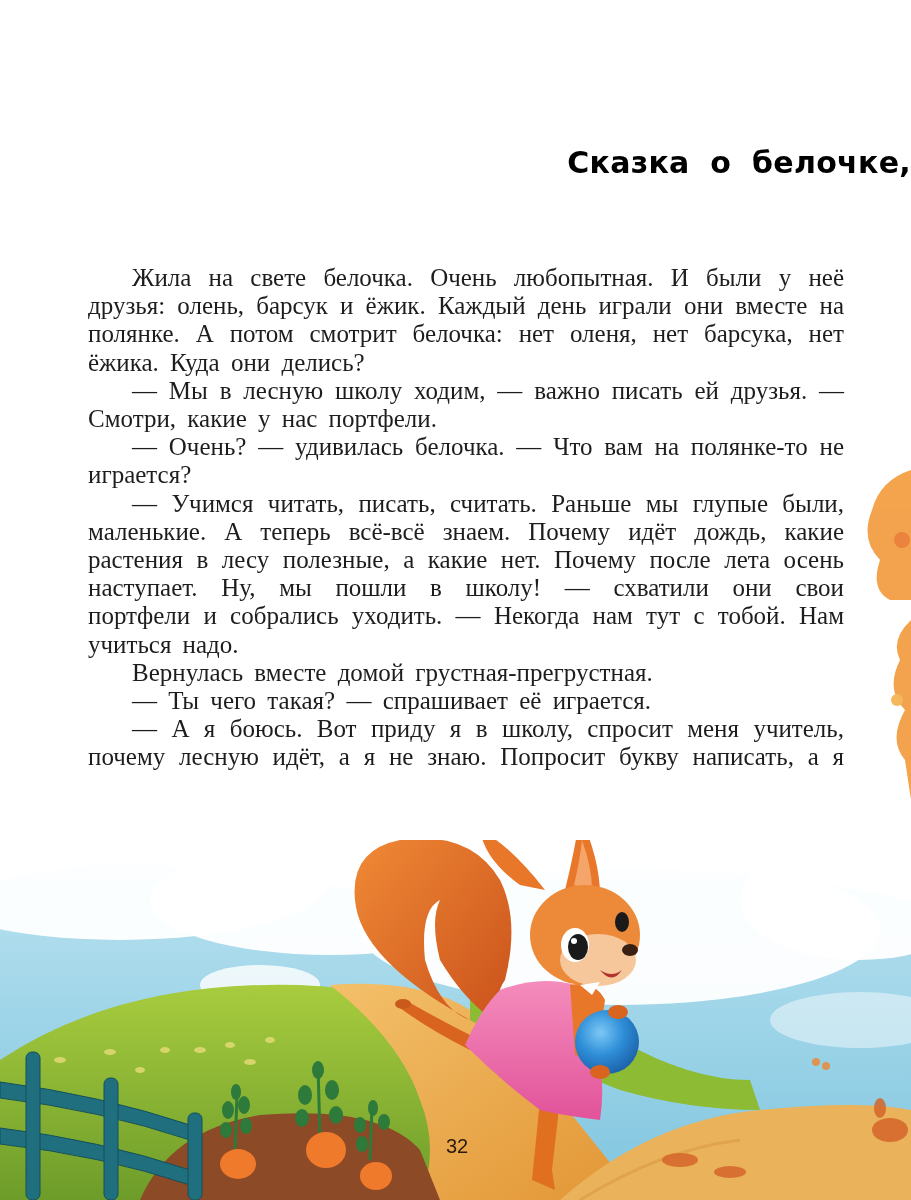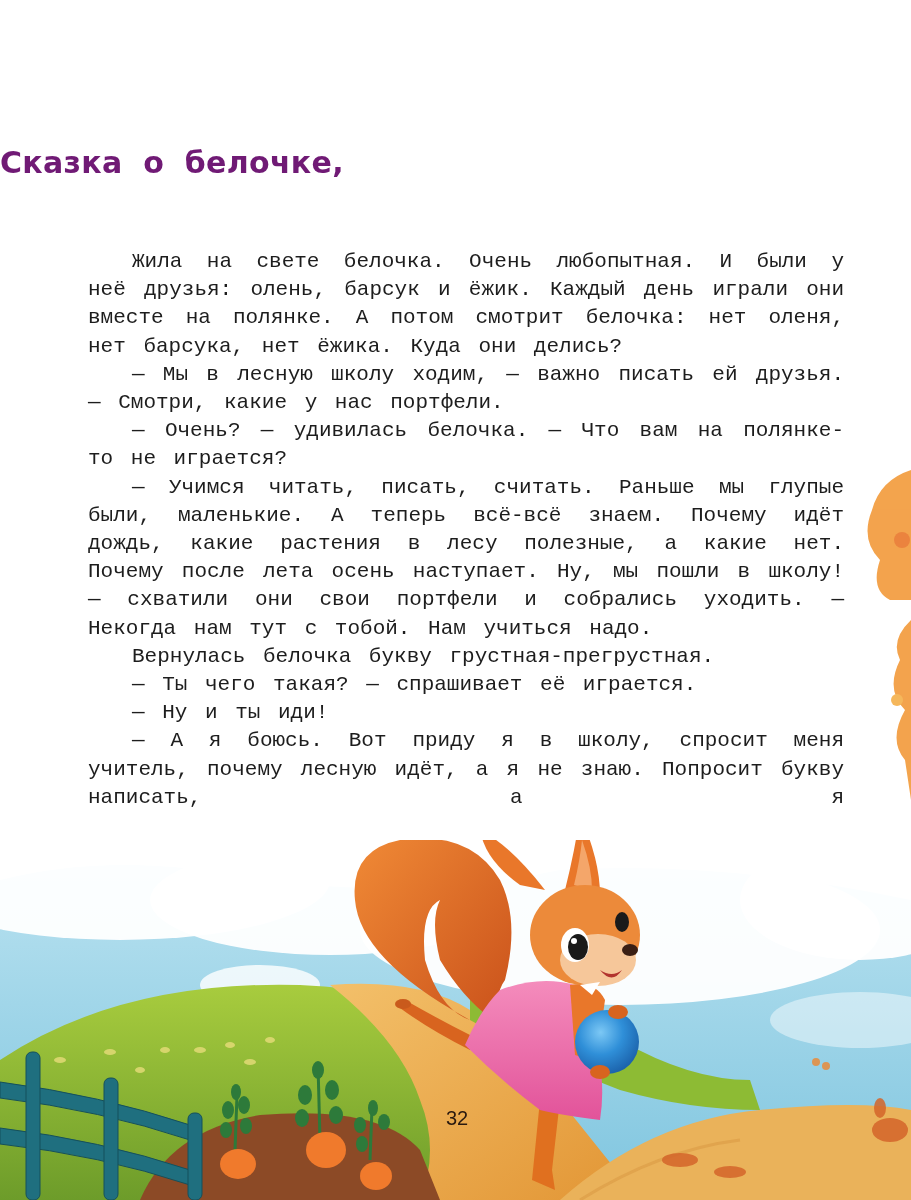--- a/index.html
+++ b/index.html
@@ -1,32 +1,32 @@
 <!DOCTYPE html>
 <html><head>
   <meta charset="utf-8">
   <style>
     html, body { margin: 0; padding: 0; }
     body { width: 911px; height: 1200px; position: relative; overflow: hidden; background: #ffffff; }
     .page { position: absolute; left: 0; top: 0; width: 911px; height: 1200px; overflow: hidden; background: #fff; }
 
-    .title { position: absolute; left: 0; top: 140px; width: 911px; text-align: left;
-      font-family: "DejaVu Sans", sans-serif; font-weight: bold; color: #701a75;
+    .title { position: absolute; left: 0; top: 140px; width: 911px; text-align: right;
+      font-family: "DejaVu Sans", sans-serif; font-weight: bold; color: #000000;
       font-size: 30px; line-height: 46px; word-spacing: 10px; letter-spacing: 0.3px; }
     .title div { white-space: nowrap; }
 
-    .story { position: absolute; left: 88px; top: 248px; width: 756px;
-      font-family: Liberation Mono, monospace; font-size: 21px; line-height: 28.2px;
+    .story { position: absolute; left: 88px; top: 264px; width: 756px;
+      font-family: Liberation Serif, serif; font-size: 25px; line-height: 28.2px;
       color: #1d1d1d; }
     .story p { margin: 0; text-align: justify; text-align-last: left; word-spacing: 5px; }
     .story p.indent { text-indent: 44px; }
     .story p.justify-last { text-align-last: justify; }
 
     .illustration { position: absolute; left: 0; top: 0; width: 911px; height: 1200px; pointer-events: none; }
-    .page-number { position: absolute; left: 446px; top: 1107px; font-family: "Liberation Sans", sans-serif;
+    .page-number { position: absolute; left: 446px; top: 1135px; font-family: "Liberation Sans", sans-serif;
       font-size: 20px; color: #2a1a10; }
   </style>
 </head>
 <body>
 
 <div class="page">
 
   <svg class="illustration" viewBox="0 0 911 1200" width="911" height="1200">
     <defs>
       <linearGradient id="skyG" x1="0" y1="0" x2="0" y2="1">
@@ -184,20 +184,19 @@
 
   <h1 class="title" style="margin:0;">
     <div>Сказка о белочке,</div>
   </h1>
 
   <div class="story">
     <p class="indent">Жила на свете белочка. Очень любопытная. И были у неё друзья: олень, барсук и ёжик. Каждый день играли они вместе на полянке. А потом смотрит белочка: нет оленя, нет барсука, нет ёжика. Куда они делись?</p>
     <p class="indent">— Мы в лесную школу ходим, — важно писать ей друзья. — Смотри, какие у нас портфели.</p>
     <p class="indent">— Очень? — удивилась белочка. — Что вам на полянке-то не играется?</p>
     <p class="indent">— Учимся читать, писать, считать. Раньше мы глупые были, маленькие. А теперь всё-всё знаем. Почему идёт дождь, какие растения в лесу полезные, а какие нет. Почему после лета осень наступает. Ну, мы пошли в школу! — схватили они свои портфели и собрались уходить. — Некогда нам тут с тобой. Нам учиться надо.</p>
-    <p class="indent">Вернулась белочка букву грустная-прегрустная.</p>
+    <p class="indent">Вернулась вместе домой грустная-прегрустная.</p>
     <p class="indent">— Ты чего такая? — спрашивает её играется.</p>
-    <p class="indent">— Ну и ты иди!</p>
     <p class="indent justify-last">— А я боюсь. Вот приду я в школу, спросит меня учитель, почему лесную идёт, а я не знаю. Попросит букву написать, а я</p>
   </div>
 
   <div class="page-number">32</div>
 </div>
 
 </body></html>

